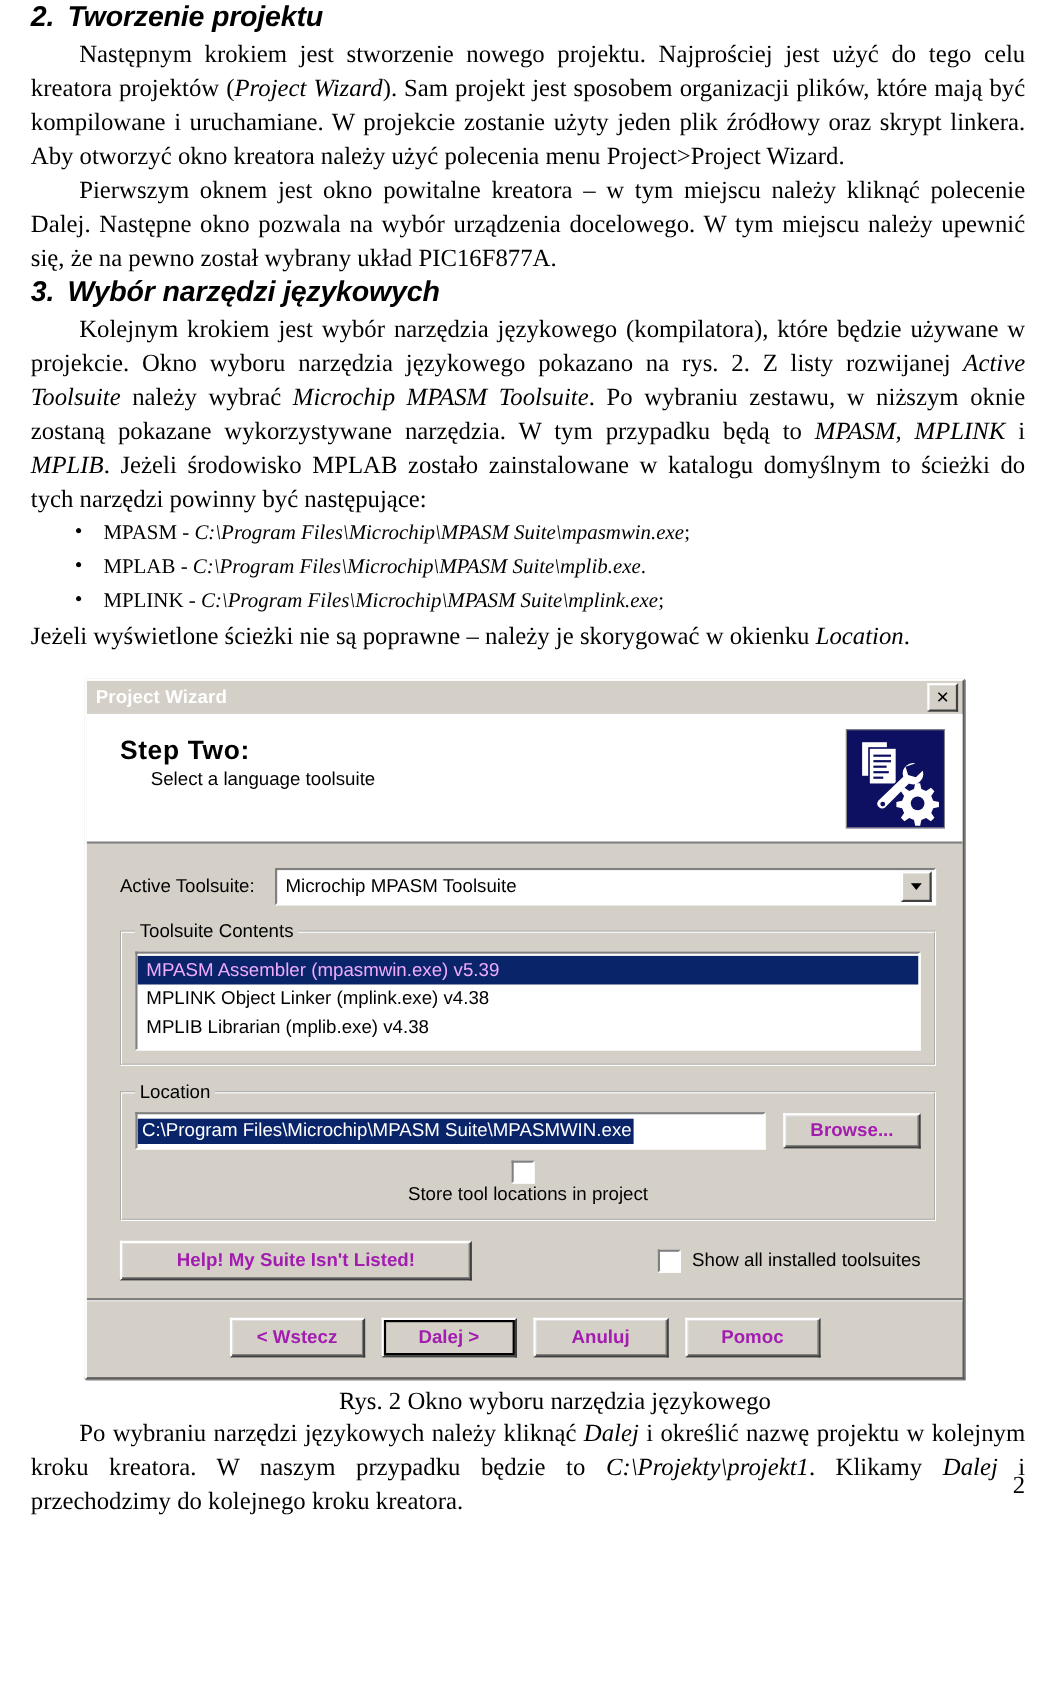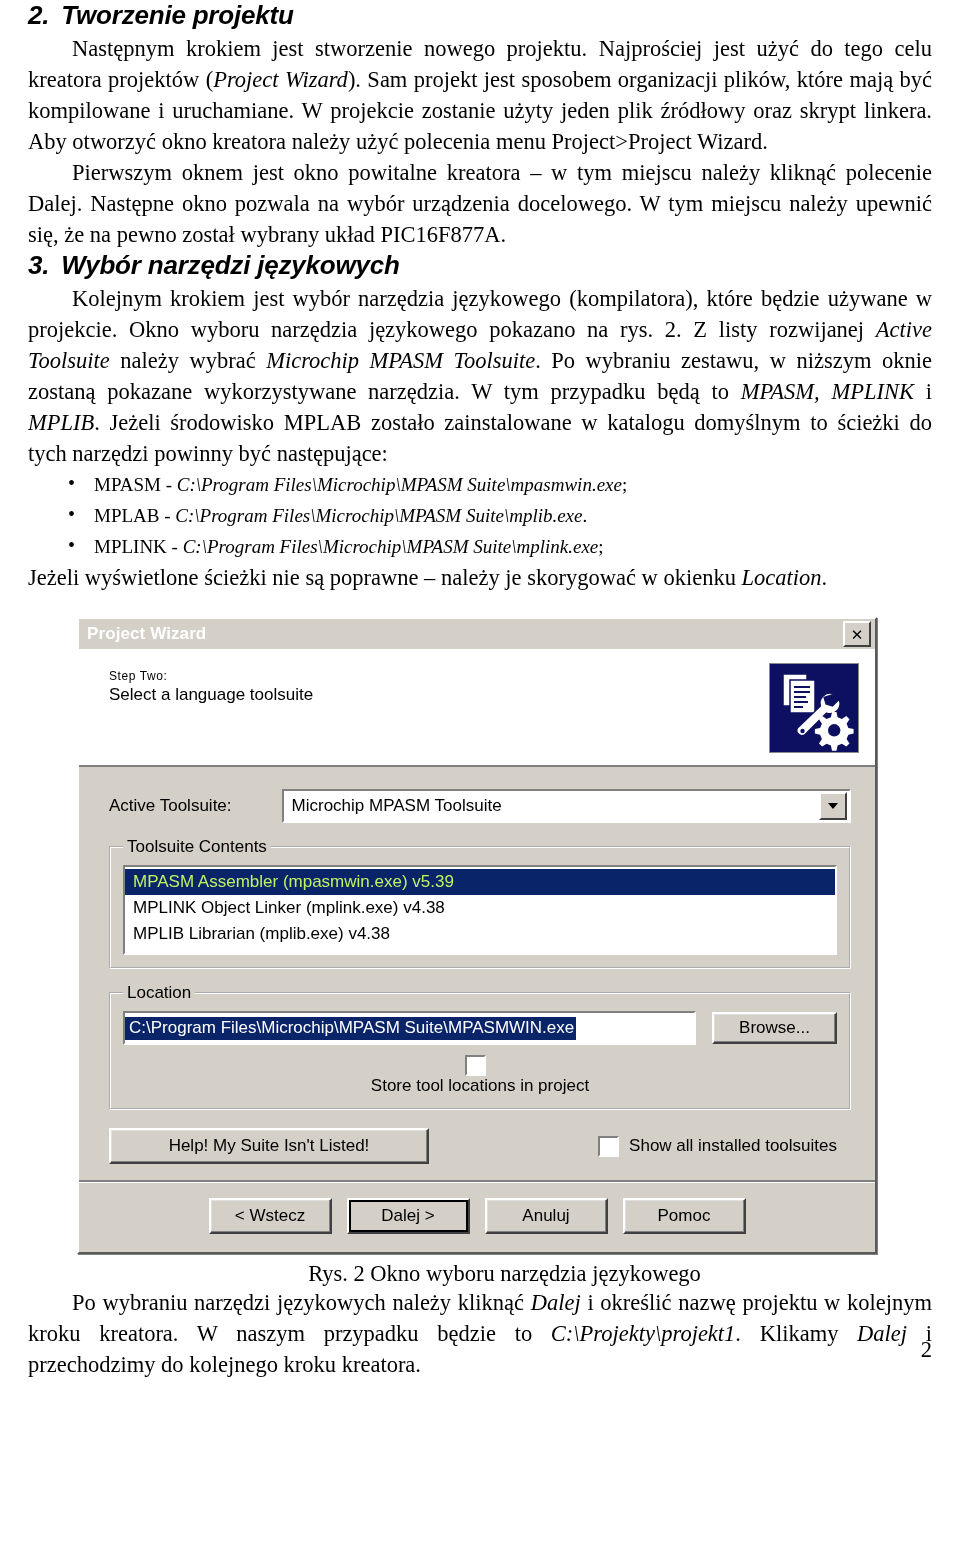--- a/index.html
+++ b/index.html
@@ -122,48 +122,48 @@
     border-bottom: 2px solid;
     border-color: #808080;
     display: flex;
     align-items: flex-start;
     padding: 14px 12px 0 30px;
     box-sizing: border-box;
     position: relative;
   }
   .step-text { flex: 1; }
   .step-title {
-    font-size: 12px;
-    font-weight: normal;
+    font-size: 24px;
+    font-weight: bold;
     letter-spacing: 0.6px;
     margin: 6px 15px 2px 0;
   }
   .step-sub {
     font-size: 17px;
+    margin-left: 28px;
   }
   .wiz-icon {
     width: 88px;
     height: 88px;
     background: #0d1060;
     border: 1px solid #8a8a8a;
     flex: 0 0 auto;
     margin-right: 4px;
   }
 
   
   .dlg-body {
     background: #d4d0c8;
     padding: 22px 24px 0 30px;
   }
 
   .row-toolsuite {
     display: flex;
     align-items: center;
     margin-bottom: 14px;
-    gap: 32px;
   }
   .lbl { font-size: 17px; white-space: nowrap; }
   .combo {
     flex: 1;
     margin-left: 18px;
     height: 30px;
     background: #ffffff;
     border: 2px solid;
     border-color: #808080 #ffffff #ffffff #808080;
     display: flex;
@@ -213,21 +213,21 @@
     overflow: hidden;
   }
   .listbox .item {
     font-size: 17px;
     padding: 1px 6px 1px 8px;
     line-height: 24px;
     white-space: nowrap;
   }
   .listbox .item.sel {
     background: #0a246a;
-    color: #bef264;
+    color: #f0abfc;
   }
 
   .loc-row {
     display: flex;
     align-items: center;
     margin-bottom: 10px;
   }
   .loc-input {
     flex: 1;
     height: 30px;
@@ -245,25 +245,26 @@
     padding: 1px 2px 2px 4px;
     white-space: nowrap;
   }
   .btn {
     background: #d4d0c8;
     border: 2px solid;
     border-color: #ffffff #404040 #404040 #ffffff;
     box-shadow: inset -1px -1px 0 #808080, inset 1px 1px 0 #dfdfdf;
     font-family: "Liberation Sans", "DejaVu Sans", sans-serif;
     font-size: 17px;
-    color: #000000;
+    color: #a21caf;
     display: flex;
     align-items: center;
     justify-content: center;
     box-sizing: border-box;
+    font-weight: bold;
   }
   .btn-browse {
     width: 125px;
     height: 32px;
     margin-left: 16px;
     flex: 0 0 auto;
   }
 
   .check-row {
     display: flex;

